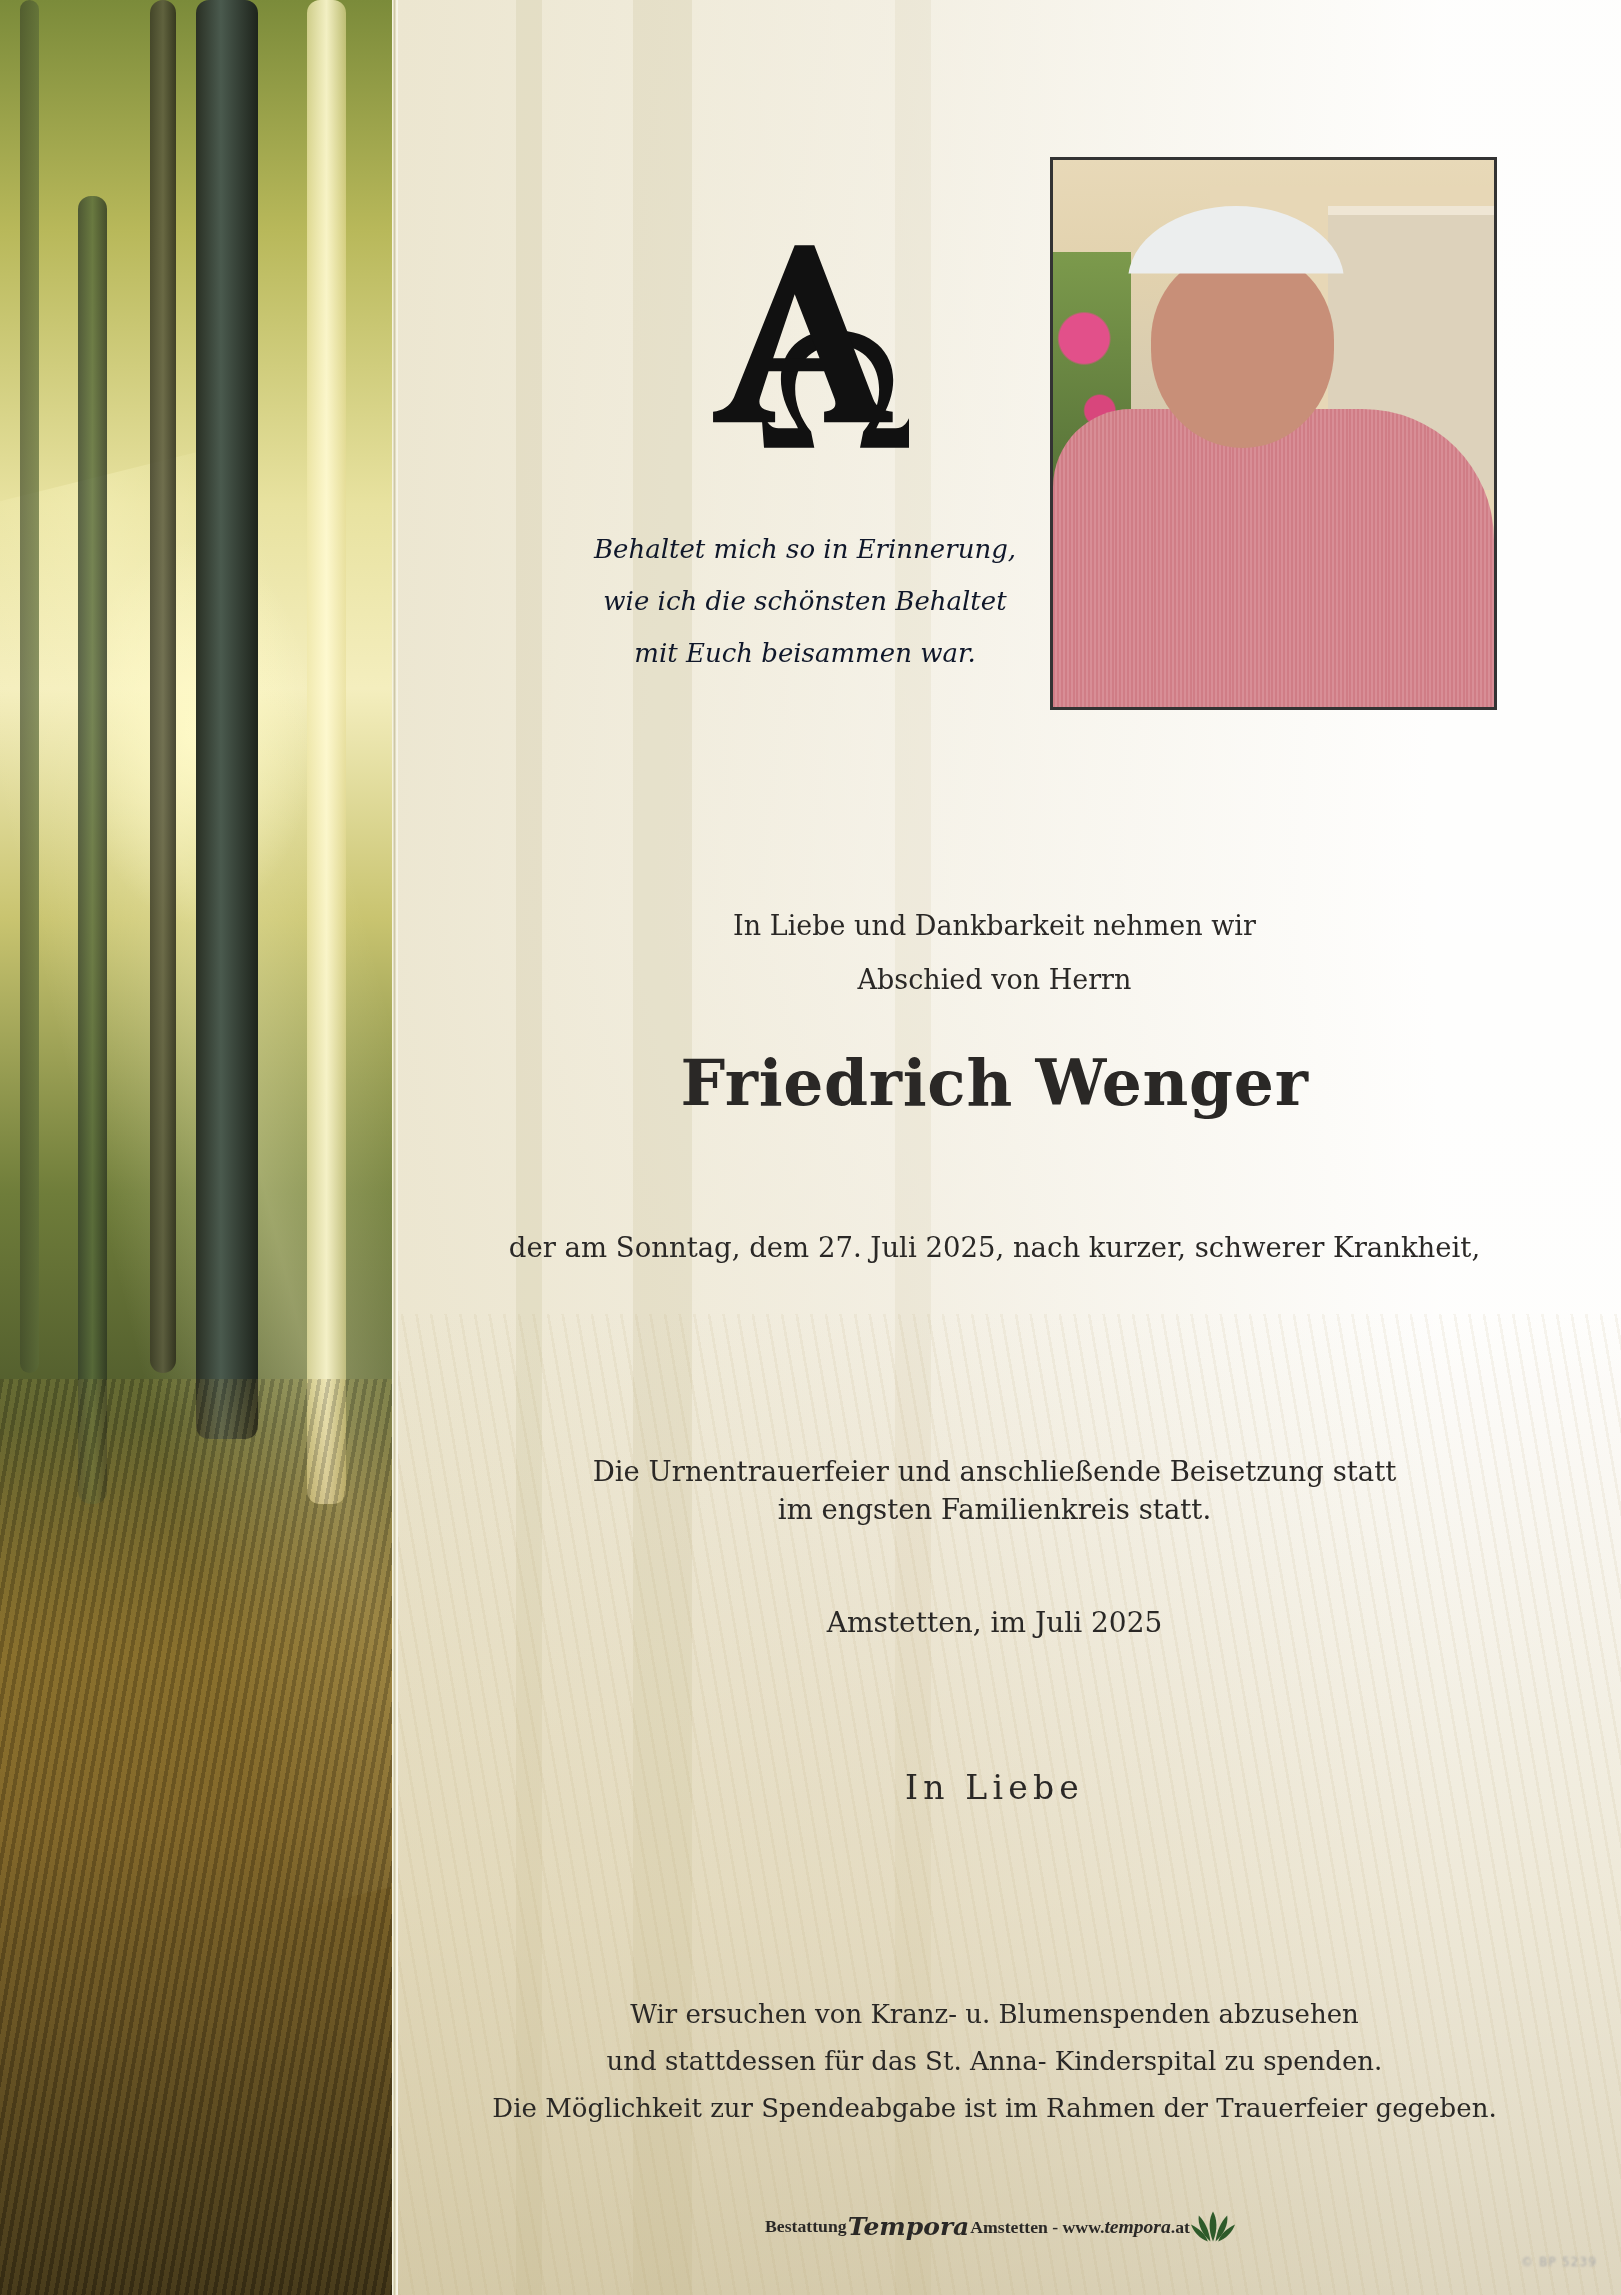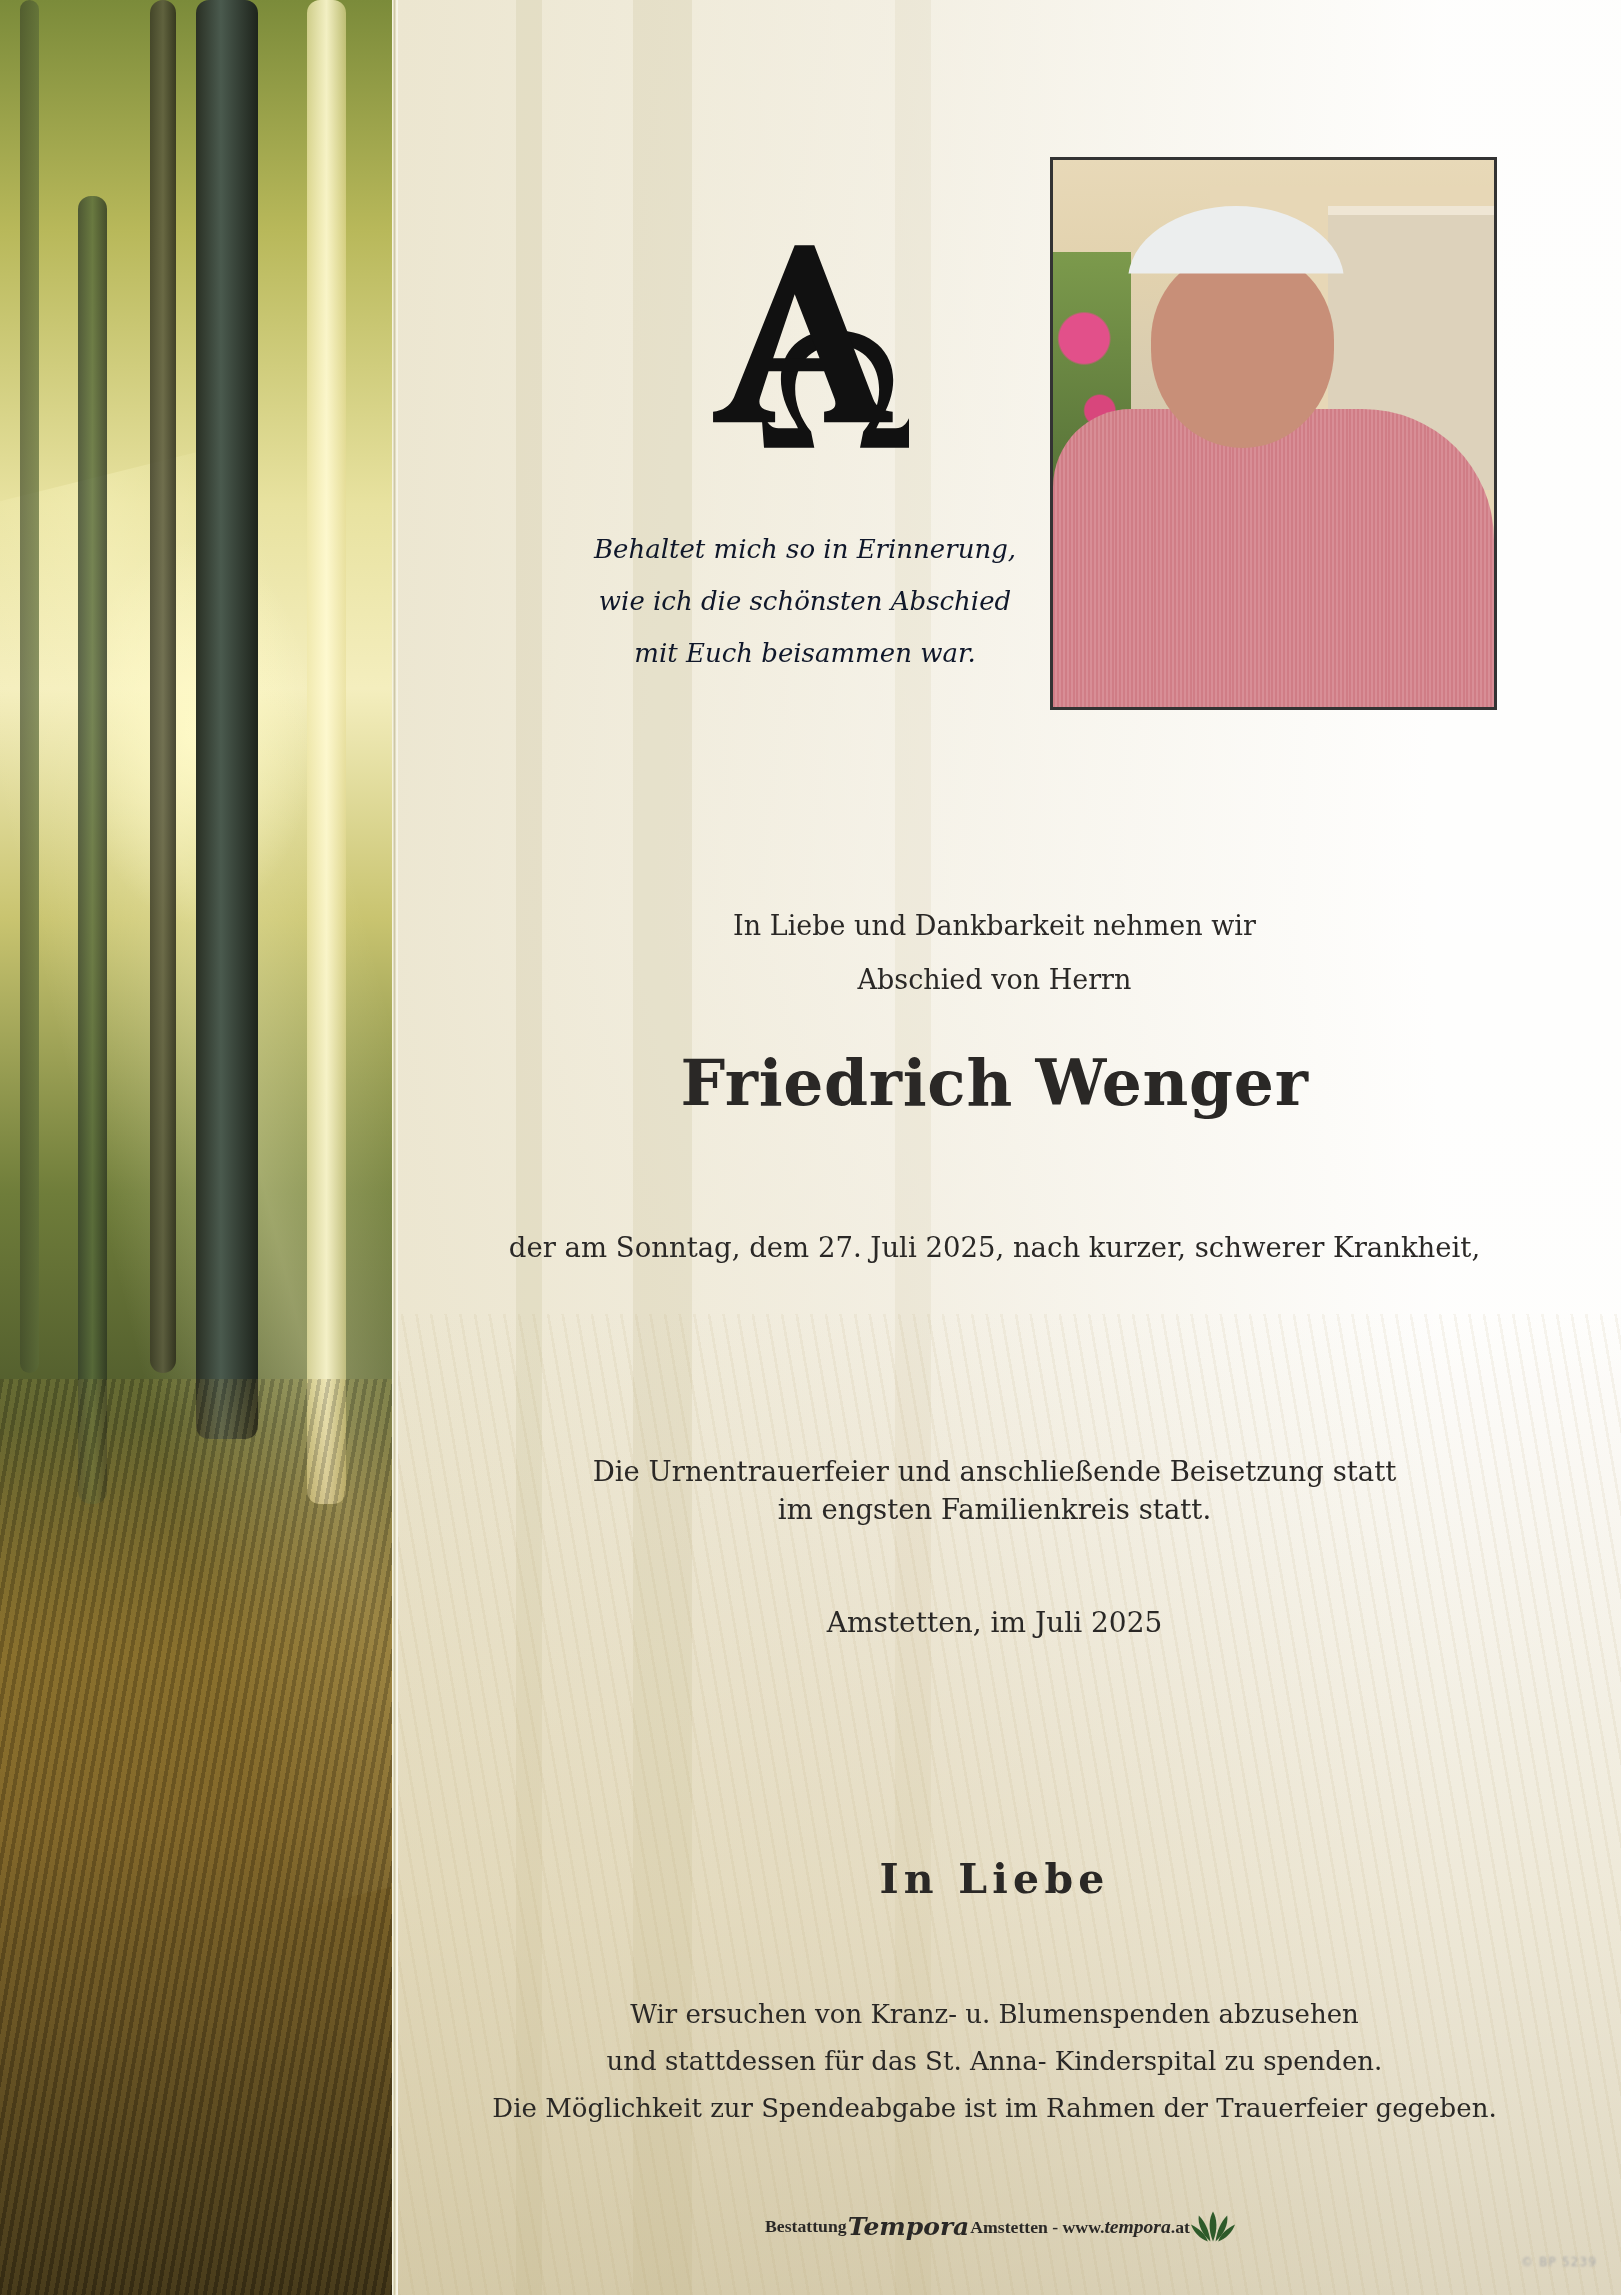--- a/index.html
+++ b/index.html
@@ -51,21 +51,21 @@
   .ph-hair { position:absolute; left:75px; top:46px; width:216px; height:150px; border-radius:50% 50% 40% 40%; background:#eceeee; }
   .ph-face { position:absolute; left:98px; top:92px; width:183px; height:196px; border-radius:45% 45% 50% 50%; background:#c88f78; }
   .ph-shirt { position:absolute; left:0; top:249px; right:0; bottom:0; border-radius:78px 131px 0 0; background:repeating-linear-gradient(90deg,#d07d86 0 2px,#d88e96 2px 3.9px); }
 
   .text { position:absolute; left:458px; width:1073px; text-align:center; }
   .intro { top:899px; font-family:"DejaVu Serif", serif; font-size:27px; line-height:54px; color:#2a2826; }
   .name { top:1046px; font-family:"DejaVu Serif", serif; font-weight:bold; font-size:63px; color:#2a2826; letter-spacing:0.7px; }
   .death { top:1213px; font-size:27.5px; line-height:69px; font-family:"DejaVu Serif", serif; }
   .ceremony { top:1452px; font-size:27.5px; line-height:38px; }
   .place { top:1606px; font-size:28px; }
-  .sign { top:1844px; font-weight:bold; font-size:41px; letter-spacing:5.2px; line-height:70px; }
+  .sign { top:1753px; font-weight:normal; font-size:33px; letter-spacing:5.2px; line-height:70px; }
   .donation { top:1991px; font-size:26px; line-height:47px; }
 
   .footer { position:absolute; left:719px; top:2210px; width:562px; text-align:left; font-family:"Liberation Serif", serif; font-size:17.7px; color:#2a2826; display:flex; align-items:center; justify-content:center; gap:1px;font-weight:bold; }
   .script { font-family:"DejaVu Serif", serif; font-style:italic; font-size:25px; }
   .smallscript { font-style:italic; font-size:19.6px; }
   .leaf { width:44px; height:33px; }
 
   .code { position:absolute; left:1521px; top:2255px; font-family:"DejaVu Sans", sans-serif; font-size:11.8px; color:#aaa; filter:blur(1px); letter-spacing:1.3px; }
 </style>
 </head>
@@ -92,21 +92,21 @@
 <svg class="ao" viewBox="0 0 320 320">
 
   <path d="M180 180 A120 110 0 1 1 370 180" fill="none" stroke="none"></path>
   <path fill="#111" d="M205 135 C 130 135, 100 205, 145 275 L 150 285 L 120 285 C 110 285, 105 280, 100 270 L 95 275 L 98 315 L 175 315 L 170 290 C 128 240, 140 160, 210 158 C 280 160, 292 240, 250 290 L 245 315 L 322 315 L 325 275 L 320 270 C 315 280, 310 285, 300 285 L 270 285 L 275 275 C 320 205, 290 135, 205 135 Z"></path>
 
   <path fill="#111" d="M145 5 L 175 5 L 265 240 C 270 253, 280 258, 295 260 L 295 276 L 190 276 L 190 260 C 205 258, 210 253, 206 240 L 190 198 L 105 198 L 92 238 C 88 252, 95 258, 115 260 L 115 276 L 20 276 L 20 260 C 35 258, 45 252, 52 238 Z M 145 80 L 112 178 L 183 178 Z"></path>
 </svg>
 
 <div class="verse">
   <div>Behaltet mich so in Erinnerung,</div>
-  <div>wie ich die schönsten Abschied</div>
+  <div>wie ich die schönsten Behaltet</div>
   <div>mit Euch beisammen war.</div>
 </div>
 
 <div class="photo">
   <div class="ph-wall"></div>
   <div class="ph-door"></div>
   <div class="ph-bush"></div>
   <div class="ph-shirt"></div>
   <div class="ph-face"></div>
   <div class="ph-hair" style="clip-path:inset(0 0 55% 0);"></div>

